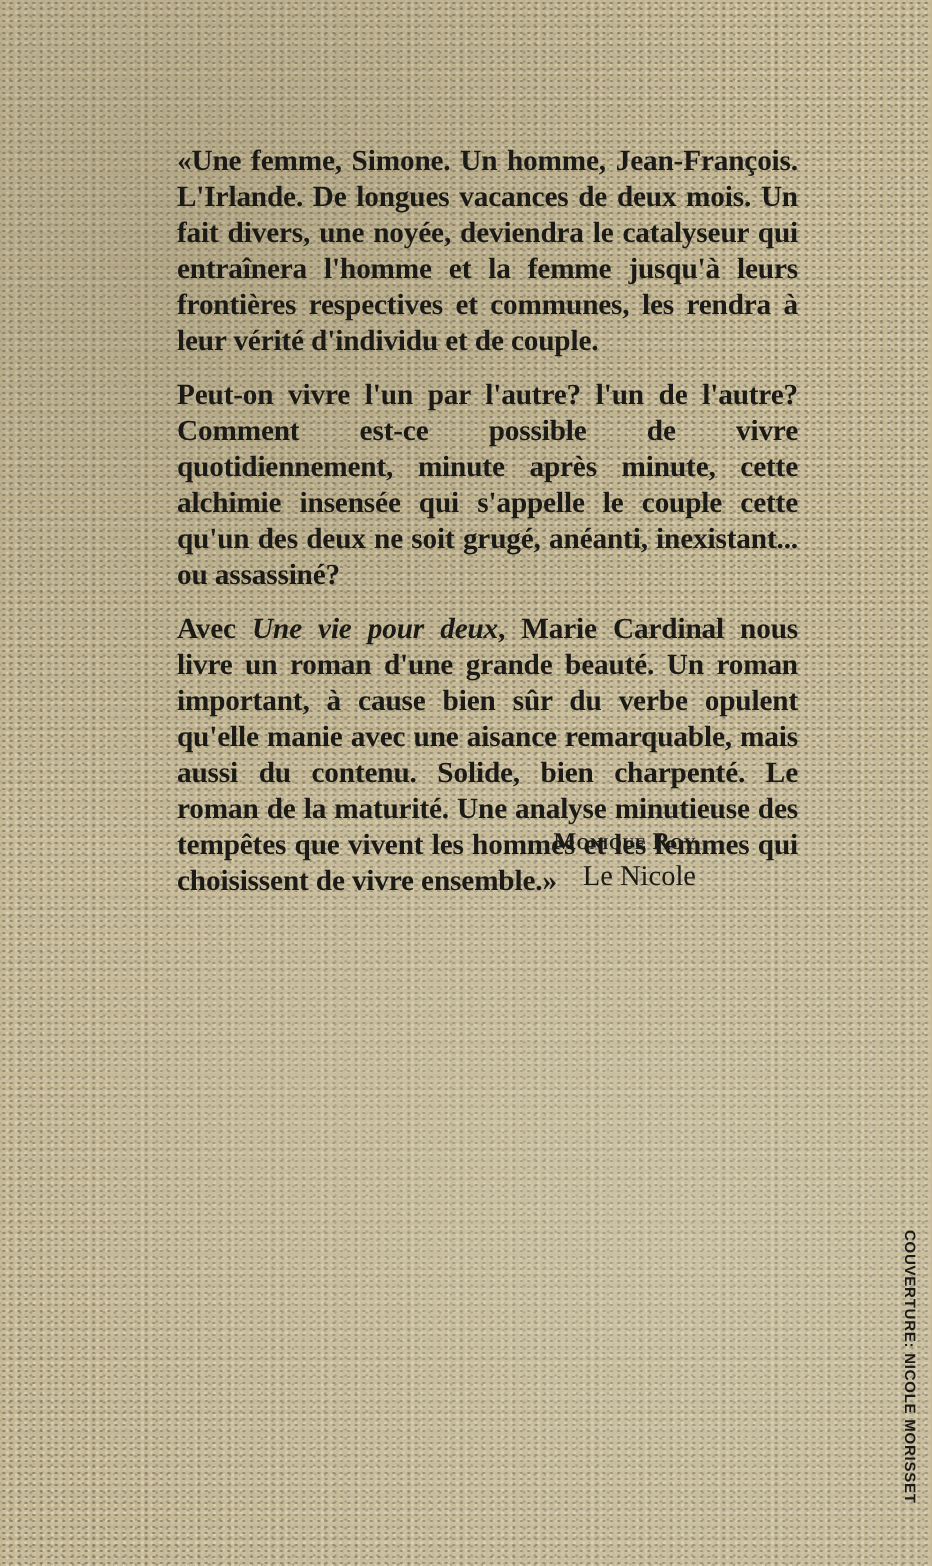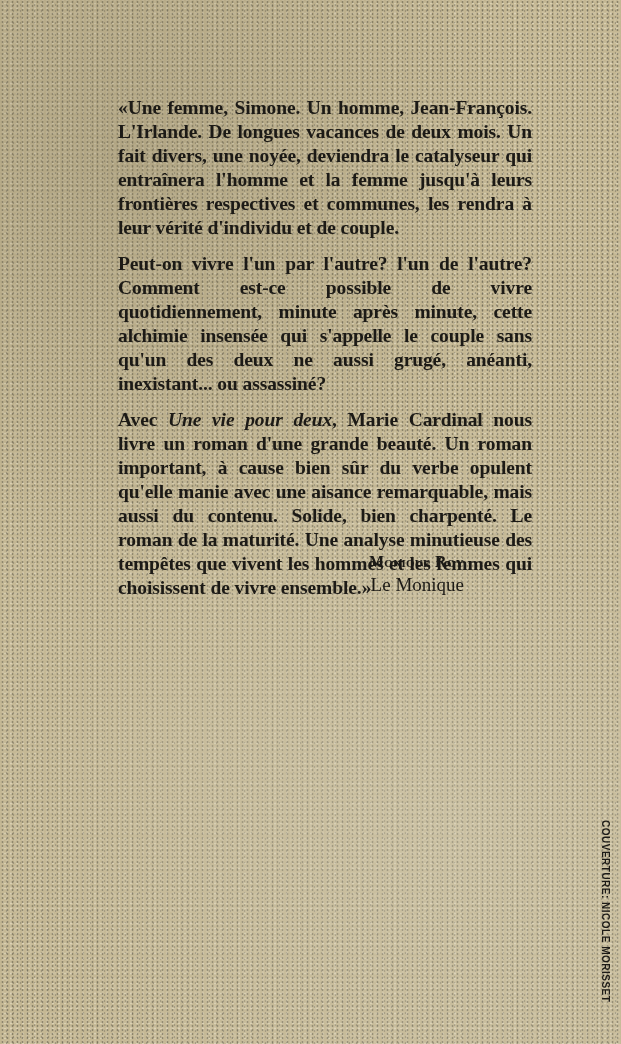--- a/index.html
+++ b/index.html
@@ -75,24 +75,24 @@
       text-transform: uppercase;
     }
   </style>
 </head>
 <body>
 
 <div class="cover">
 
   <div class="blurb">
     <p class="para">«Une femme, Simone. Un homme, Jean-François. L'Irlande. De longues vacances de deux mois. Un fait divers, une noyée, deviendra le catalyseur qui entraînera l'homme et la femme jusqu'à leurs frontières respectives et communes, les rendra à leur vérité d'individu et de couple.</p>
-    <p class="para">Peut-on vivre l'un par l'autre? l'un de l'autre? Comment est-ce possible de vivre quotidiennement, minute après minute, cette alchimie insensée qui s'appelle le couple sans qu'un des deux ne aussi grugé, anéanti, inexistant... ou assassiné?</p>
+    <p class="para">Peut-on vivre l'un par l'autre? l'un de l'autre? Comment est-ce possible de vivre quotidiennement, minute après minute, cette alchimie insensée qui s'appelle le couple cette qu'un des deux ne soit grugé, anéanti, inexistant... ou assassiné?</p>
     <p class="para"><span>Avec </span><em>Une vie pour deux</em><span>, Marie Cardinal nous livre un roman d'une grande beauté. Un roman important, à cause bien sûr du verbe opulent qu'elle manie avec une aisance remarquable, mais aussi du contenu. Solide, bien charpenté. Le roman de la maturité. Une analyse minutieuse des tempêtes que vivent les hommes et les femmes qui choisissent de vivre ensemble.»</span></p>
   </div>
 
   <div class="attribution">
     <div class="author">Monique Roy</div>
-    <div class="source">Le Monique</div>
+    <div class="source">Le Nicole</div>
   </div>
 
   <div class="vertical-credit">Couverture: Nicole Morisset</div>
 
 </div>
 
 </body></html>

